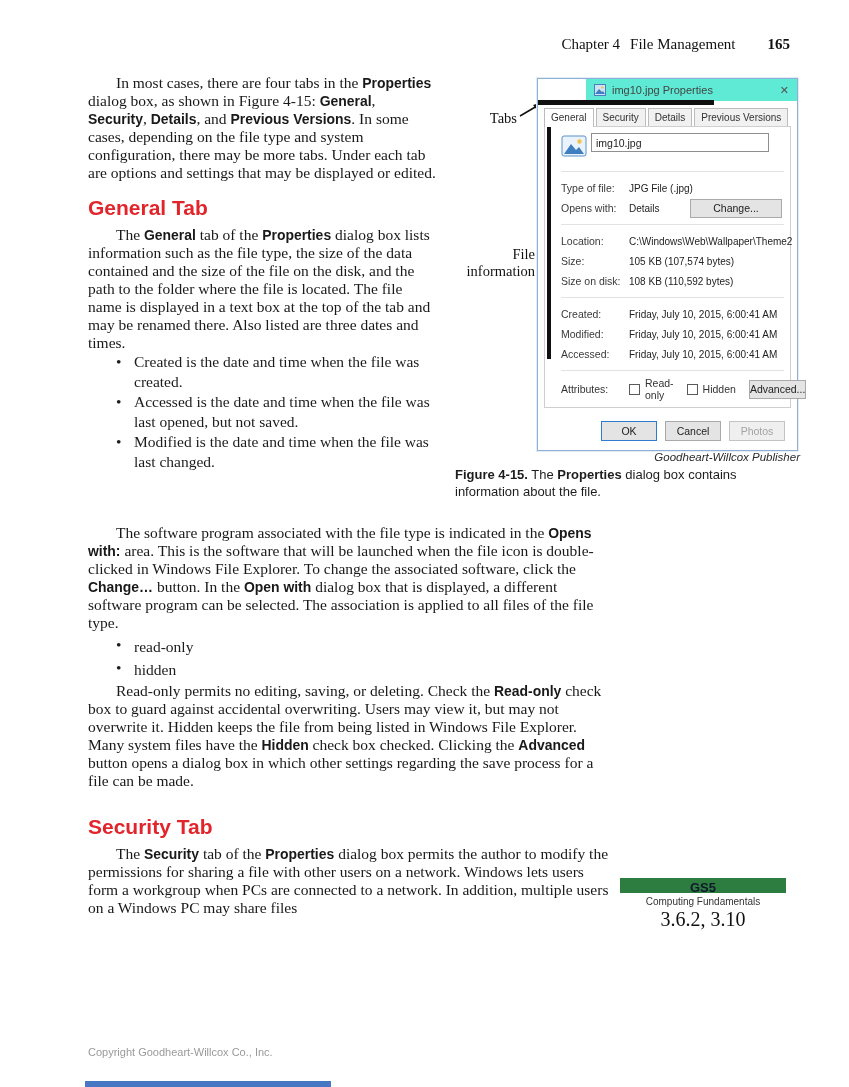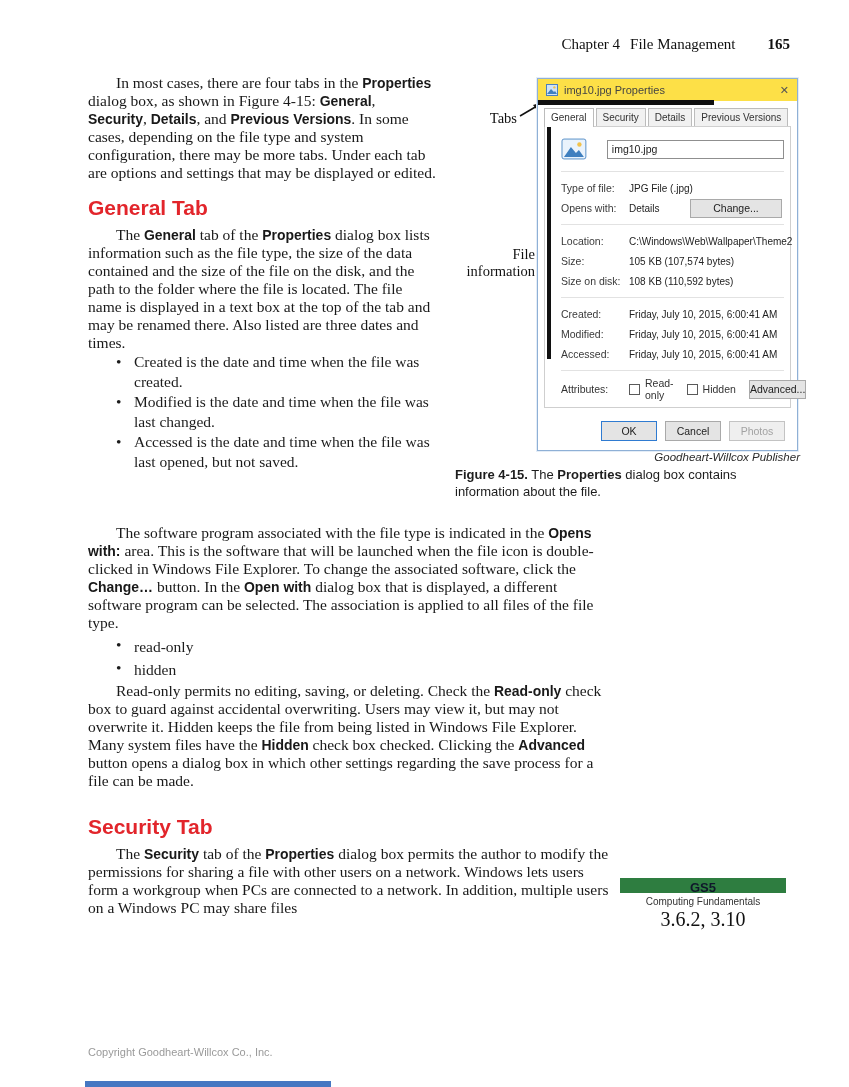--- a/index.html
+++ b/index.html
@@ -47,32 +47,32 @@
   .ann-tabs{left:0;top:32px;width:62px;}
   .ann-fileinfo{left:0;top:168px;width:80px;}
   .annarrow{position:absolute;}
   .arrow-tabs{left:64px;top:22px;}
   .arrow-fileinfo{left:82px;top:168px;}
 
   
   .dialog{position:relative;margin-left:82px;width:261px;background:#fff;
           border:1px solid #8fb0d6;box-shadow:0 0 0 1px #e4edf7;
           font-family:"Liberation Sans",sans-serif;font-size:10.5px;color:#333;}
-  .titlebar{display:flex;align-items:center;gap:6px;height:22px;padding:1px 8px;background:#fde047;}
+  .titlebar{display:flex;align-items:center;gap:6px;height:22px;padding:1px 8px;background:#5eead4;margin-left:48px;}
   .titlebar .ttl{font-size:11px;color:#444;}
   .titlebar .close{margin-left:auto;font-size:11px;color:#555;cursor:default;}
   .blackbar{position:absolute;left:0;top:21px;width:176px;height:5px;background:#101010;}
   .tabstrip{display:flex;gap:2px;padding:7px 0 0 6px;position:relative;}
   .tab{font-size:10px;padding:3px 6px;border:1px solid #bcbcbc;border-bottom:none;
        background:#f1f1f1;color:#333;}
   .tab.active{background:#fff;position:relative;z-index:2;margin-bottom:-1px;padding-bottom:4px;}
   .tabpage{position:relative;z-index:1;margin:0 6px 6px 6px;border:1px solid #cfcfcf;
            background:#fff;padding:6px 6px 6px 16px;}
   .vline{position:absolute;left:9px;top:48px;width:4px;height:232px;background:#101010;z-index:3;}
-  .iconrow{display:flex;align-items:center;gap:20px;height:32px;}
+  .iconrow{display:flex;align-items:flex-start;gap:4px;height:32px;}
   .filenamebox{width:178px;height:19px;border:1px solid #8f8f8f;font-size:10.5px;
                padding:0 4px;font-family:"Liberation Sans",sans-serif;color:#222;}
   .sep{border:none;border-top:1px solid #e2e2e2;margin:6px 0;}
   .drow{display:flex;align-items:center;height:20px;}
   .drow .lbl{width:68px;flex:none;color:#3a3a3a;}
   .drow .val{font-size:10px;color:#222;white-space:nowrap;}
   .btn{font-family:"Liberation Sans",sans-serif;font-size:10.5px;color:#222;
        background:#e4e4e4;border:1px solid #a9a9a9;height:19px;display:inline-flex;
        align-items:center;justify-content:center;}
   .btn.change{width:92px;margin-left:auto;margin-right:2px;}
@@ -112,22 +112,22 @@
   <div class="pagehead">
     <span class="chap">Chapter 4</span><span class="chap">File Management</span><span class="pnum">165</span>
   </div>
 
   <section class="leftcol">
     <p class="body indent"><span>In most cases, there are four tabs in the </span><span class="b">Properties</span><span> dialog box, as shown in Figure 4-15: </span><span class="b">General</span><span>, </span><span class="b">Security</span><span>, </span><span class="b">Details</span><span>, and </span><span class="b">Previous Versions</span><span>. In some cases, depending on the file type and system configuration, there may be more tabs. Under each tab are options and settings that may be displayed or edited.</span></p>
     <h2 class="redhead">General Tab</h2>
     <p class="body indent p1"><span>The </span><span class="b">General</span><span> tab of the </span><span class="b">Properties</span><span> dialog box lists information such as the file type, the size of the data contained and the size of the file on the disk, and the path to the folder where the file is located. The file name is displayed in a text box at the top of the tab and may be renamed there. Also listed are three dates and times.</span></p>
     <ul class="bullets">
       <li>Created is the date and time when the file was created.</li>
+      <li>Accessed is the date and time when the file was last opened, but not saved.</li>
       <li>Modified is the date and time when the file was last changed.</li>
-      <li>Accessed is the date and time when the file was last opened, but not saved.</li>
     </ul>
   </section>
 
   <section class="fullcol">
     <p class="body indent"><span>The software program associated with the file type is indicated in the </span><span class="b">Opens with:</span><span> area. This is the software that will be launched when the file icon is double-clicked in Windows File Explorer. To change the associated software, click the </span><span class="b">Change…</span><span> button. In the </span><span class="b">Open with</span><span> dialog box that is displayed, a different software program can be selected. The association is applied to all files of the file type.</span></p>
     <ul class="bullets">
       <li>read-only</li>
       <li>hidden</li>
     </ul>
     <p class="body indent p4"><span>Read-only permits no editing, saving, or deleting. Check the </span><span class="b">Read-only</span><span> check box to guard against accidental overwriting. Users may view it, but may not overwrite it. Hidden keeps the file from being listed in Windows File Explorer. Many system files have the </span><span class="b">Hidden</span><span> check box checked. Clicking the </span><span class="b">Advanced</span><span> button opens a dialog box in which other settings regarding the save process for a file can be made.</span></p>

